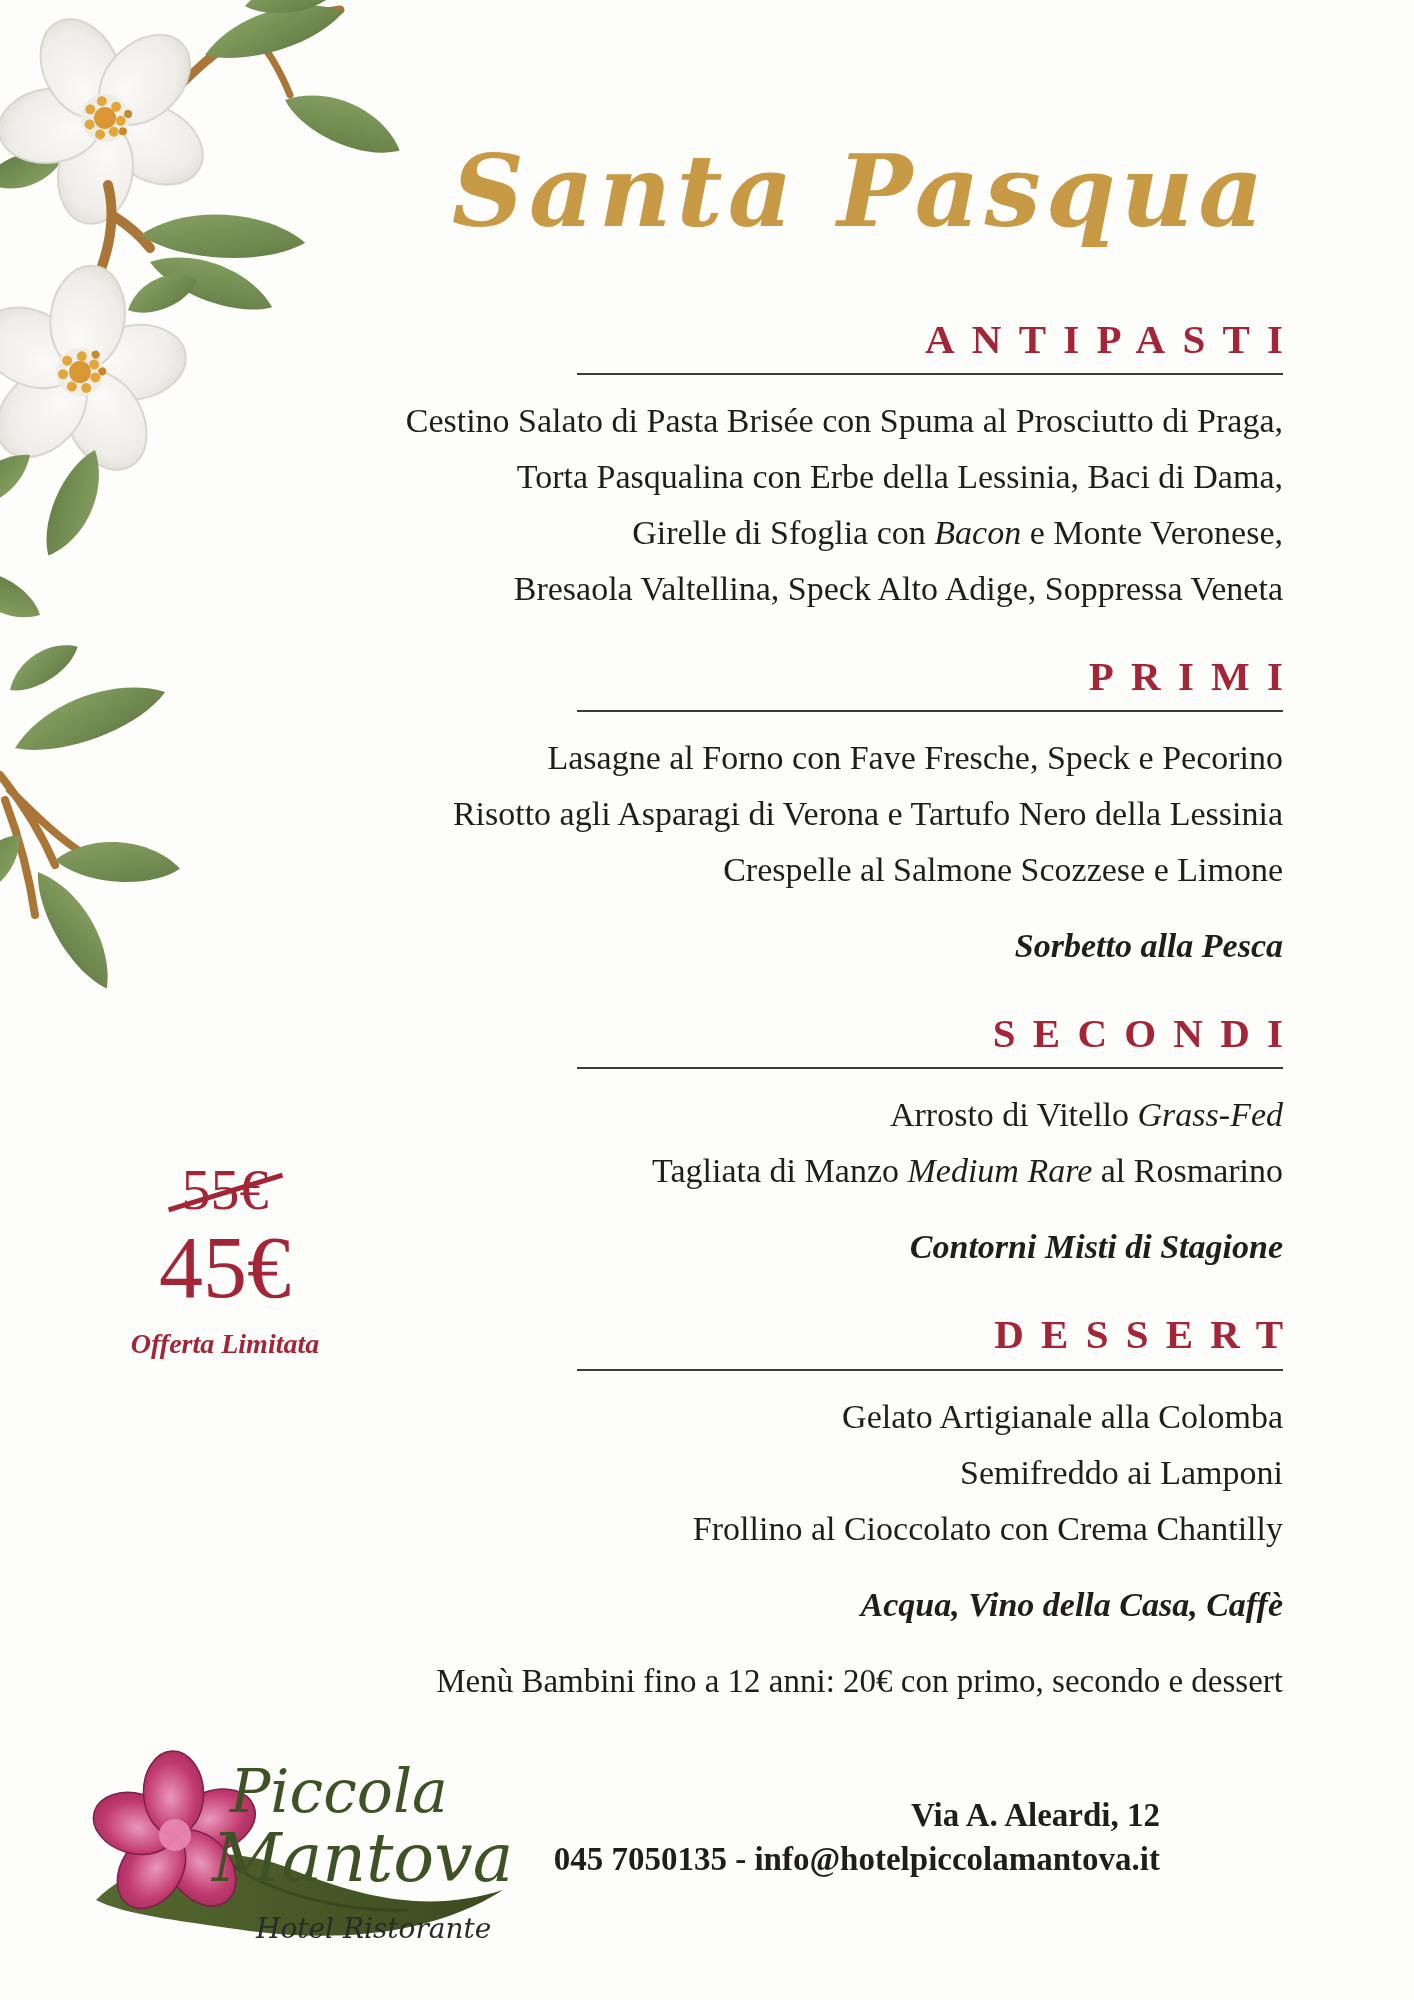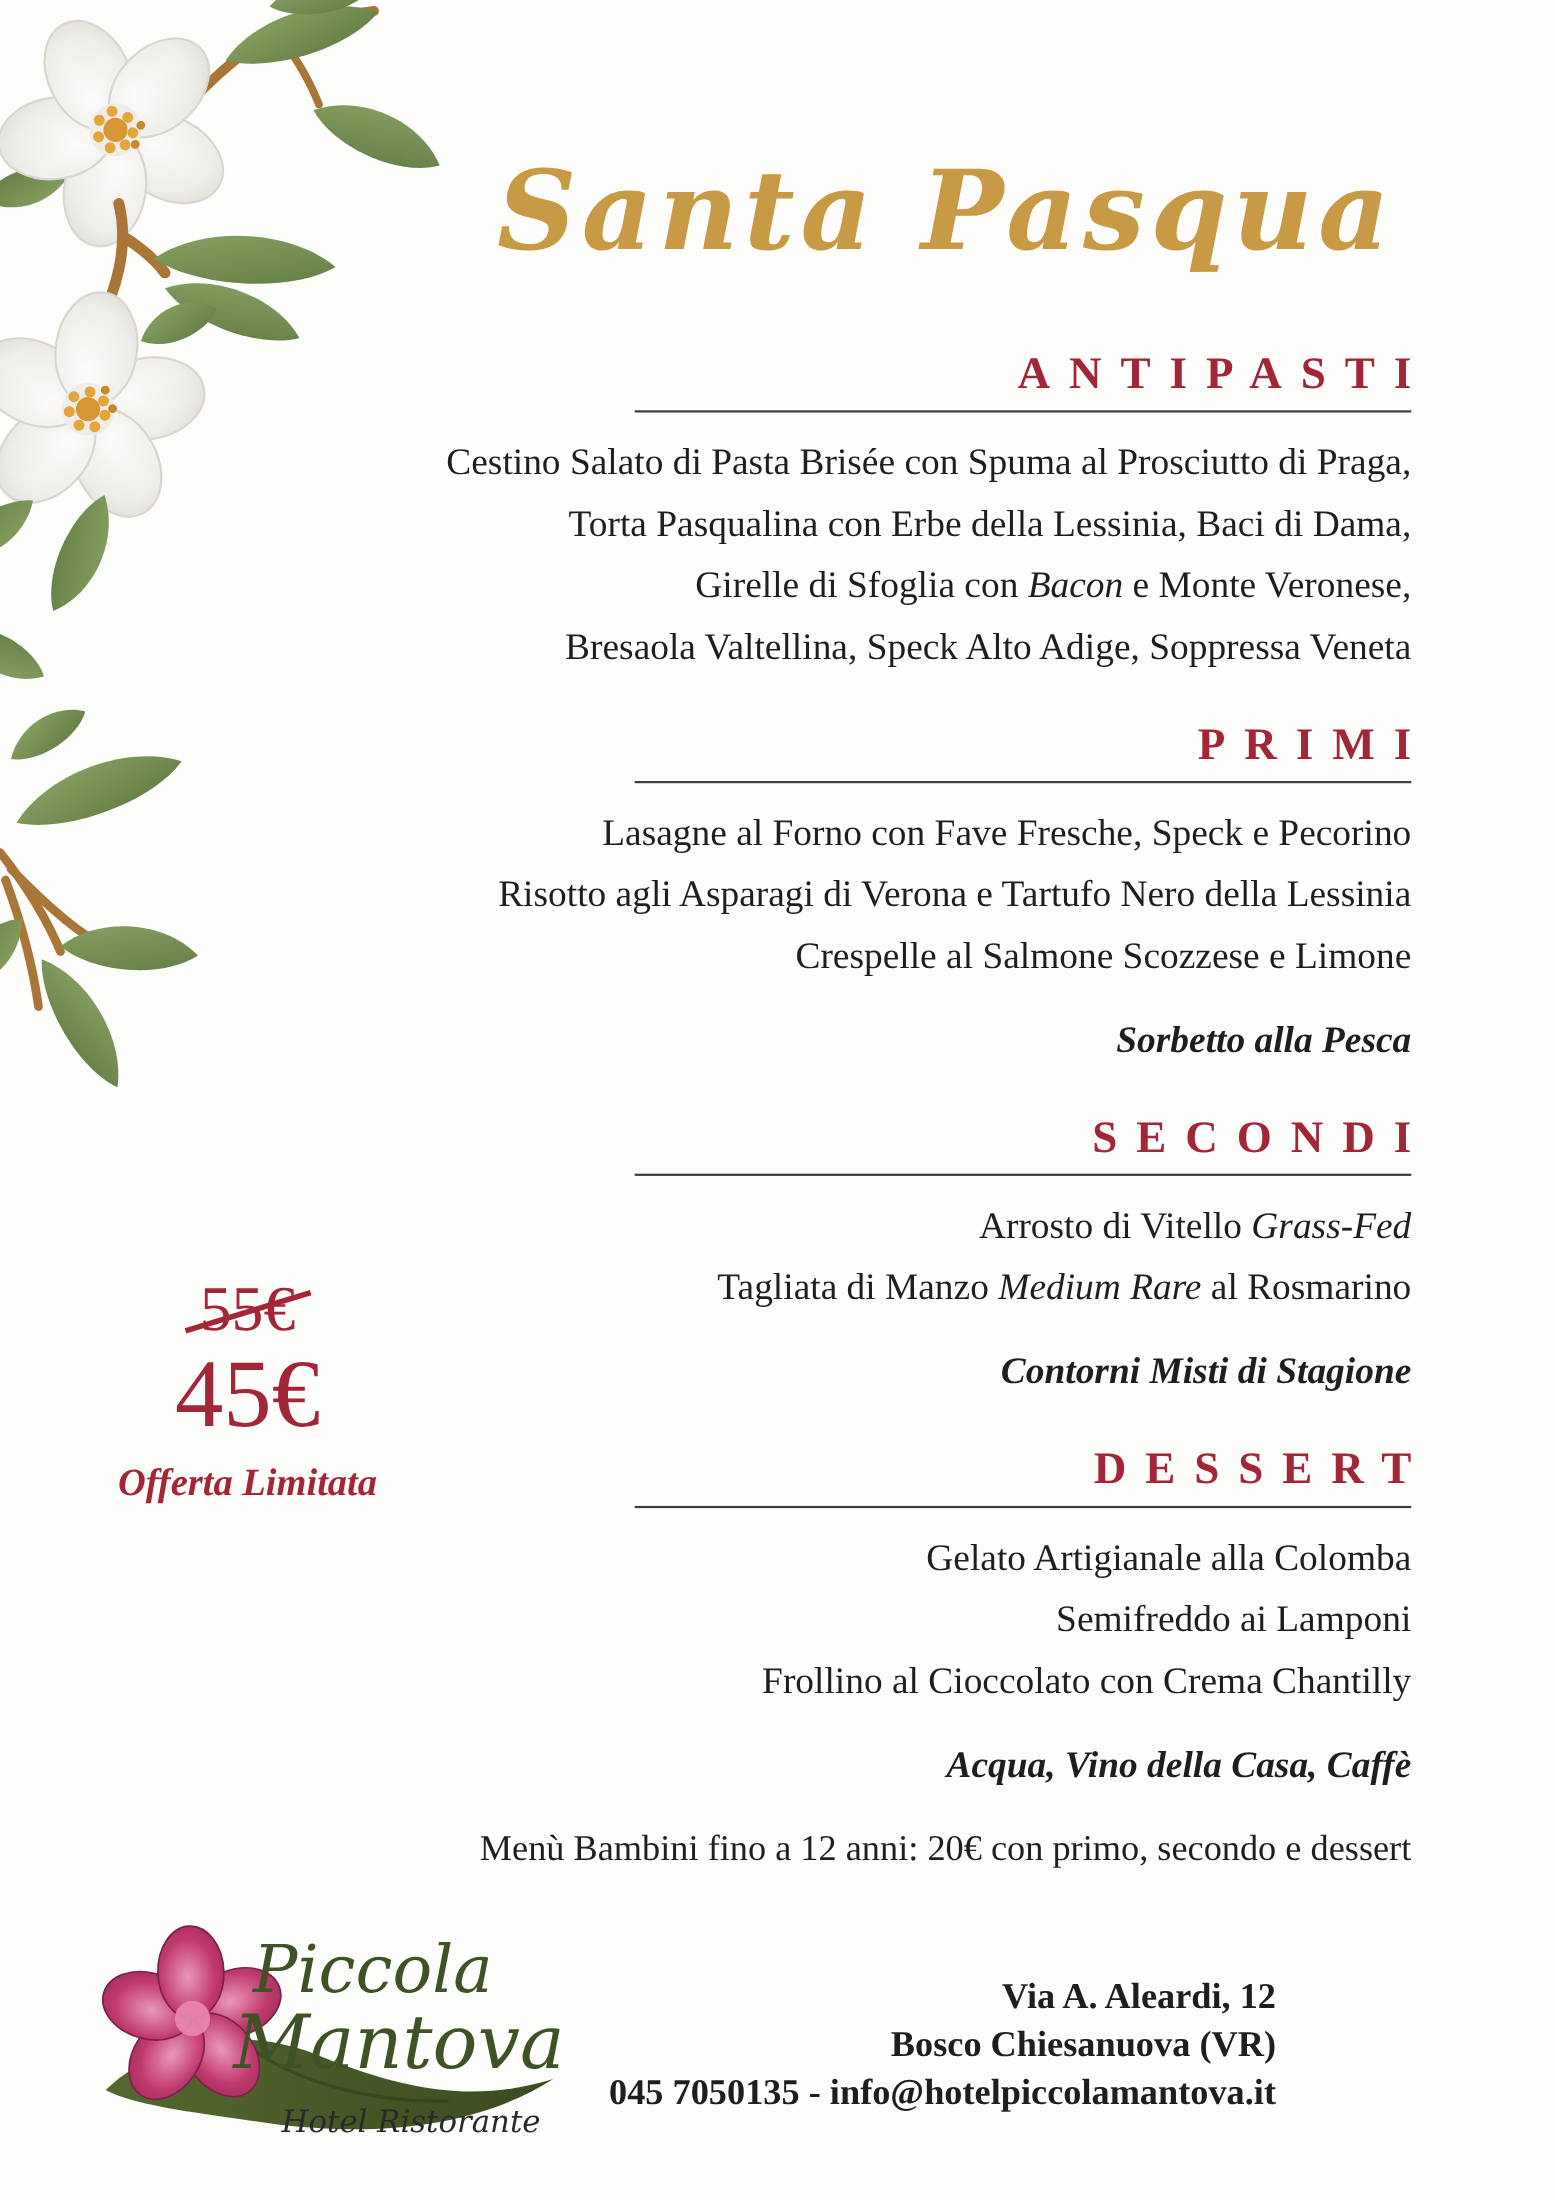--- a/index.html
+++ b/index.html
@@ -43,21 +43,21 @@
   
   .price-block{
     position:absolute;left:105px;top:1158px;width:240px;text-align:center;color:var(--red);
   }
   .old-price{position:relative;display:inline-block;font-size:58px;line-height:1.1;}
   .old-price::after{
     content:"";position:absolute;left:-16px;right:-16px;top:50%;
     border-top:5px solid var(--red);transform:rotate(-17deg);
   }
   .new-price{font-size:88px;line-height:1;margin-top:2px;}
-  .offer-label{font-size:35px;font-weight:700;font-style:italic;margin-top:16px;}
+  .offer-label{font-size:28px;font-weight:700;font-style:italic;margin-top:16px;}
   
   .logo{position:absolute;left:78px;top:1742px;width:440px;height:255px;}
   .logo-art{position:absolute;inset:0;}
   .logo-text{position:absolute;font-family:"DejaVu Serif", serif;font-style:italic;color:var(--logo-green);white-space:nowrap;}
   .logo-name1{left:152px;top:14px;font-size:60px;}
   .logo-name2{left:134px;top:76px;font-size:68px;}
   .logo-sub{left:178px;top:170px;font-size:28px;color:#2A2A28;}
   
   .footer-address{
     position:absolute;left:520px;top:1793px;width:640px;text-align:right;
@@ -206,15 +206,14 @@
       <circle r="16" fill="#E989B2" opacity="0.9"></circle>
     </g>
   </svg>
   <span class="logo-text logo-name1">Piccola</span>
   <span class="logo-text logo-name2">Mantova</span>
   <span class="logo-text logo-sub">Hotel Ristorante</span>
 </div>
 
 <footer class="footer-address">
   <p>Via A. Aleardi, 12</p>
-  <p>Bosco Chiesanuova (VR)</p>
   <p>045 7050135 - info@hotelpiccolamantova.it</p>
 </footer>
 
 </body></html>

